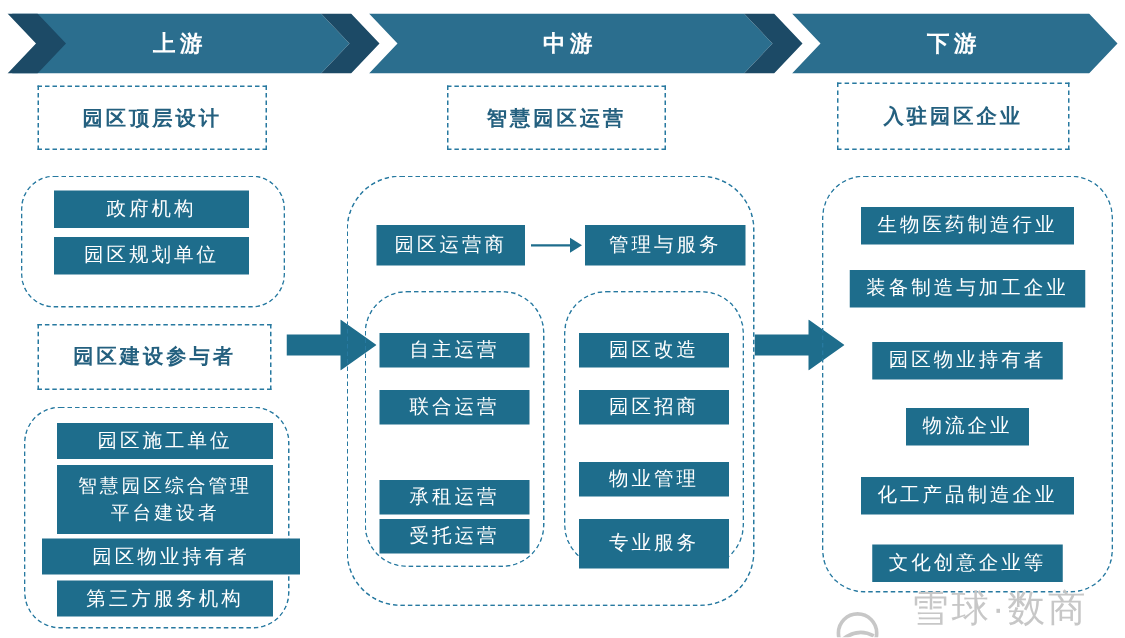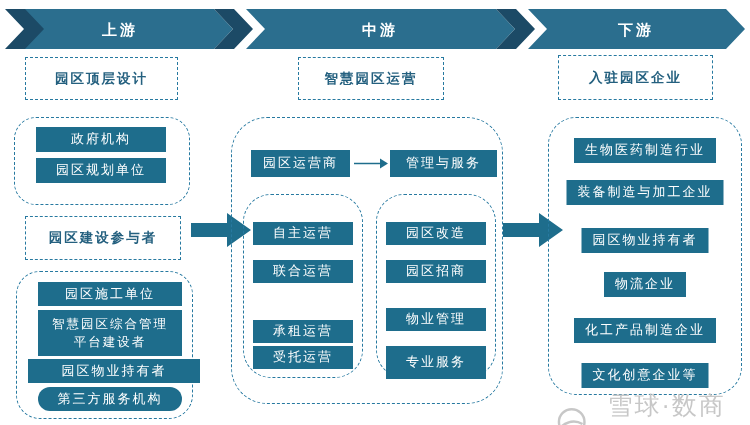--- a/index.html
+++ b/index.html
@@ -58,21 +58,21 @@
   <div class="solid-box" style="left:36px;top:127px;width:130px;height:25px;text-align:center;">政府机构</div>
   <div class="solid-box" style="left:36px;top:158px;width:130px;height:25px;">园区规划单位</div>
 
   <div class="dash-rect" style="left:25px;top:216px;width:156px;height:44px;">园区建设参与者</div>
 
   <div class="dash-round" style="left:16px;top:271px;width:177px;height:148px;border-radius:24px;"></div>
   <div class="solid-box" style="left:38px;top:282px;width:144px;height:24px;">园区施工单位</div>
   <div class="solid-box pre-line" style="left:38px;top:310px;width:144px;height:46px;">智慧园区综合管理
 平台建设者</div>
   <div class="solid-box" style="left:28px;top:359px;width:172px;height:24px;">园区物业持有者</div>
-  <div class="solid-box" style="left:38px;top:387px;width:144px;height:24px;border-radius:12px;">第三方服务机构</div>
+  <div class="solid-box" style="left:38px;top:387px;width:144px;height:24px;">第三方服务机构</div>
 
   <svg class="abs" style="left:191px;top:213px;" width="60" height="34" viewBox="0 0 60 34">
     <polygon points="0,10 36,10 36,0 60,17 36,34 36,24 0,24" fill="#1E6D8C"></polygon>
   </svg>
 
   <div class="dash-rect" style="left:298px;top:57px;width:146px;height:43px;">智慧园区运营</div>
 
   <div class="dash-round" style="left:231px;top:117px;width:272px;height:287px;border-radius:36px;"></div>
 
   <div class="solid-box" style="left:251px;top:150px;width:99px;height:27px;">园区运营商</div>

